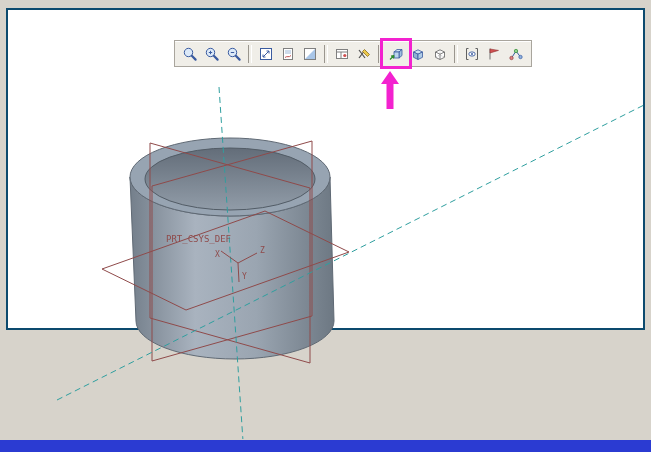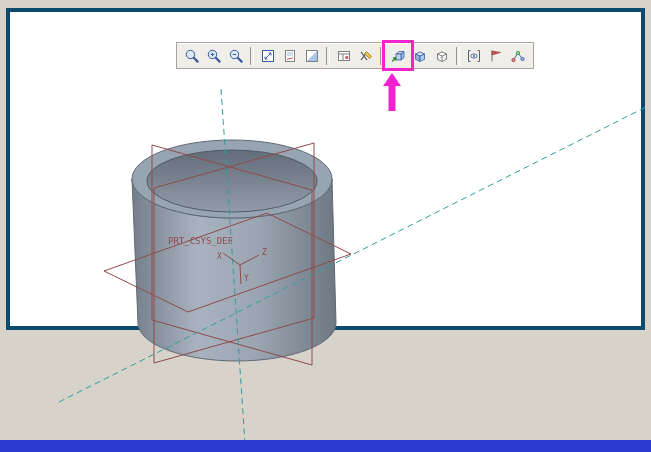--- a/index.html
+++ b/index.html
@@ -1,20 +1,20 @@
 <!DOCTYPE html>
 <html style="--window-bg: #d7d3cb; --viewport-bg: #ffffff; --toolbar-bg: #f0eee8; --toolbar-border: #a9a59d; --statusbar: #2b3bd2; --highlight: #f322cf; --datum-plane: #8f4a4a; --datum-axis: #2f9f9f; --csys-text: #8f4a4a;"><head>
 <meta charset="utf-8">
 <style>
   html,body{margin:0;padding:0}
   body{width:651px;height:452px;position:relative;overflow:hidden;
        font-family:"Liberation Sans", sans-serif;background:var(--window-bg,#d7d3cb)}
   .window{position:absolute;inset:0;background:var(--window-bg,#d7d3cb)}
   .viewport{position:absolute;left:6px;top:8px;width:639px;height:322px;
-            background:var(--viewport-bg,#fff);border:4px solid #0c4a6e;box-sizing:border-box}
+            background:var(--viewport-bg,#fff);border:2px solid #0c4a6e;box-sizing:border-box}
   .scene{position:absolute;left:0;top:0;width:637px;height:429px}
 
   
   .toolbar{position:absolute;left:166px;top:30px;display:flex;align-items:center;
            background:var(--toolbar-bg,#f0eee8);border:1px solid var(--toolbar-border,#a9a59d);
            padding:2px 4px;box-shadow:inset 0 1px 0 #ffffff;z-index:5}
   .tbtn{display:flex;align-items:center;justify-content:center;width:22px;height:21px;
         border:none;background:transparent;padding:0;margin:0;cursor:default}
   .tbtn svg{width:16px;height:16px;display:block}
   .tsep{width:2px;height:18px;margin:0 3px;border-left:1px solid #9a968e;border-right:1px solid #ffffff}

